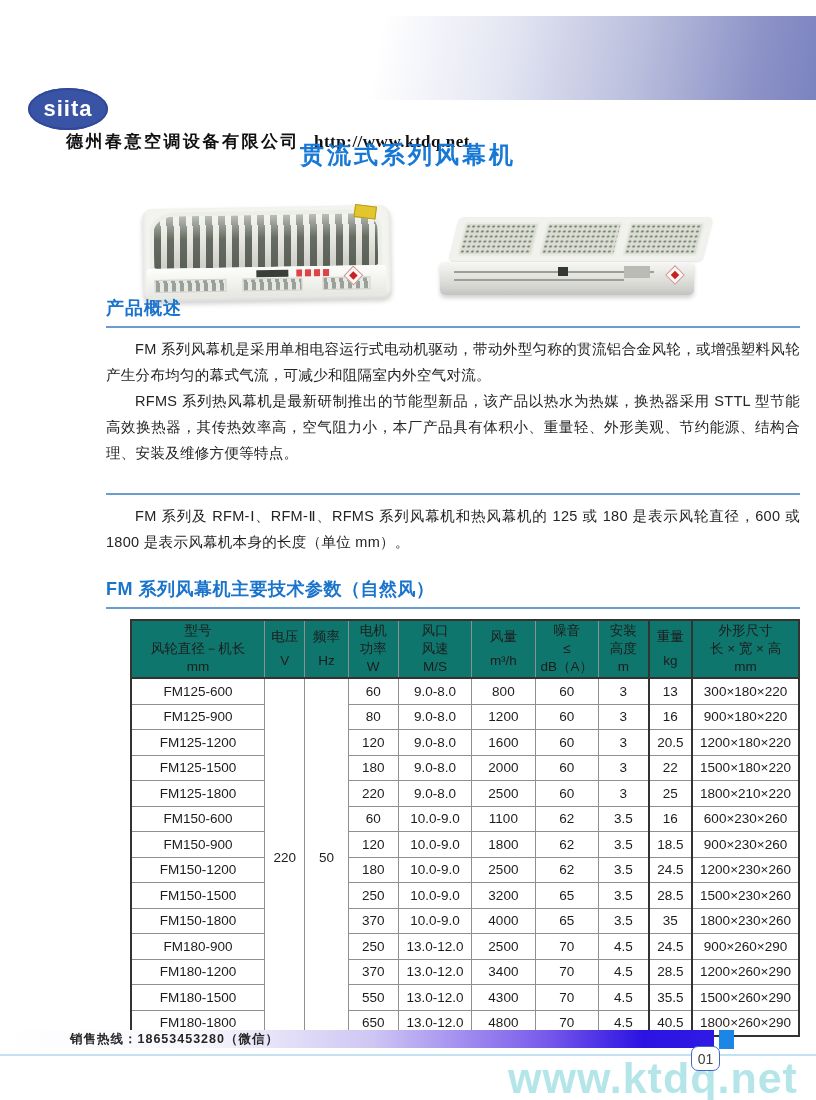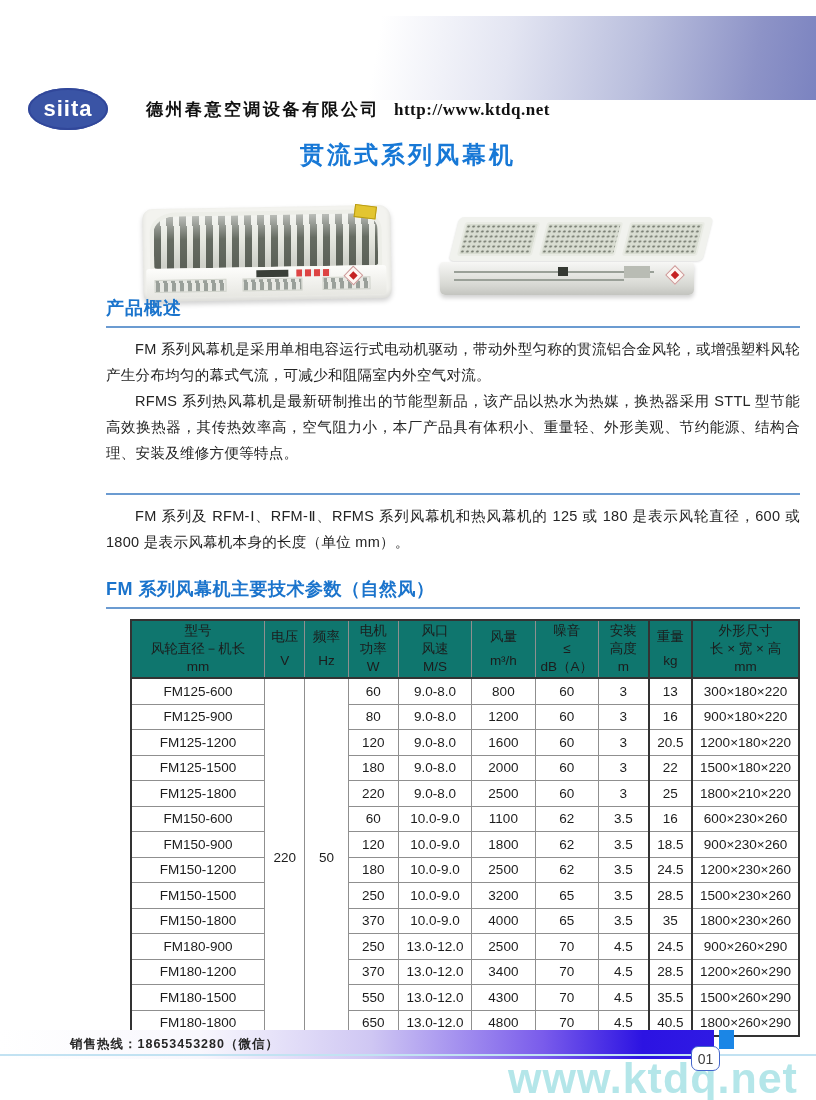--- a/index.html
+++ b/index.html
@@ -5,21 +5,21 @@
   html,body{margin:0;padding:0;}
   body{
     width:816px;height:1100px;position:relative;overflow:hidden;background:#ffffff;
     font-family:"Liberation Sans","DejaVu Sans",sans-serif;color:#222;
   }
   
   .top-gradient{
     position:absolute;top:16px;left:0;width:816px;height:84px;
     background:linear-gradient(100deg,#ffffff 46%,#e3e5f2 62%,#b9bedd 78%,#8d93c7 92%,#7b83c0 100%);
   }
-  .brand-row{position:absolute;top:88px;left:28px;display:flex;align-items:center;}
+  .brand-row{position:absolute;top:88px;left:28px;display:flex;align-items:flex-start;flex-direction:column;}
   .logo-oval{
     width:80px;height:42px;background:#3a54a5;border-radius:50%;
     display:flex;align-items:center;justify-content:center;
     color:#fff;font-weight:bold;font-size:22px;letter-spacing:1px;
     box-shadow:inset 0 0 0 2px #31479a;
   }
   .company-line{margin-left:38px;font-size:17px;font-weight:bold;color:#101010;letter-spacing:2.5px;white-space:nowrap;}
   .site-url{font-family:Liberation Serif, serif;letter-spacing:0.5px;margin-left:14px;}
   .page-title{
     position:absolute;top:139px;left:0;width:100%;text-align:center;
@@ -78,21 +78,21 @@
     font-size:13.5px;color:#1c1c1c;
   }
   table.params th,table.params td{border:1px solid #8f8f8f;text-align:center;padding:0 2px;overflow:hidden;}
   table.params thead th{background:#0f766e;font-weight:normal;height:56px;border-bottom:2px solid #333;}
   table.params td{height:24.5px;background:#ffffff;}
   td.model-cell{background:#c3f1f3;border-right:1px solid #6f8f92;}
   .thick-col{border-left:2px solid #333 !important;border-right:2px solid #333 !important;}
   .th-lines{display:flex;flex-direction:column;justify-content:space-evenly;height:56px;line-height:16px;}
   
   .footer-bar{
-    position:absolute;left:0;top:1030px;width:714px;height:29px;
+    position:absolute;left:0;top:1030px;width:714px;height:18px;
     background:linear-gradient(to right,#ffffff 0%,#f8f7fd 28%,#cfc7f3 52%,#7a5ceb 76%,#2c13e2 90%,#2f1ae4 100%);
     display:flex;align-items:center;
   }
   .hotline{margin-left:70px;font-size:12.5px;font-weight:bold;color:#262626;letter-spacing:1px;}
   .page-badge{
     position:absolute;left:691px;top:1046px;width:27px;height:23px;background:#ffffff;
     border:1px solid #4466cc;border-radius:7px;display:flex;align-items:center;justify-content:center;
     font-size:14px;font-weight:normal;color:#404040;z-index:2;
   }
   .footer-cap{position:absolute;left:719px;top:1030px;width:15px;height:19px;background:#1b86e6;}

